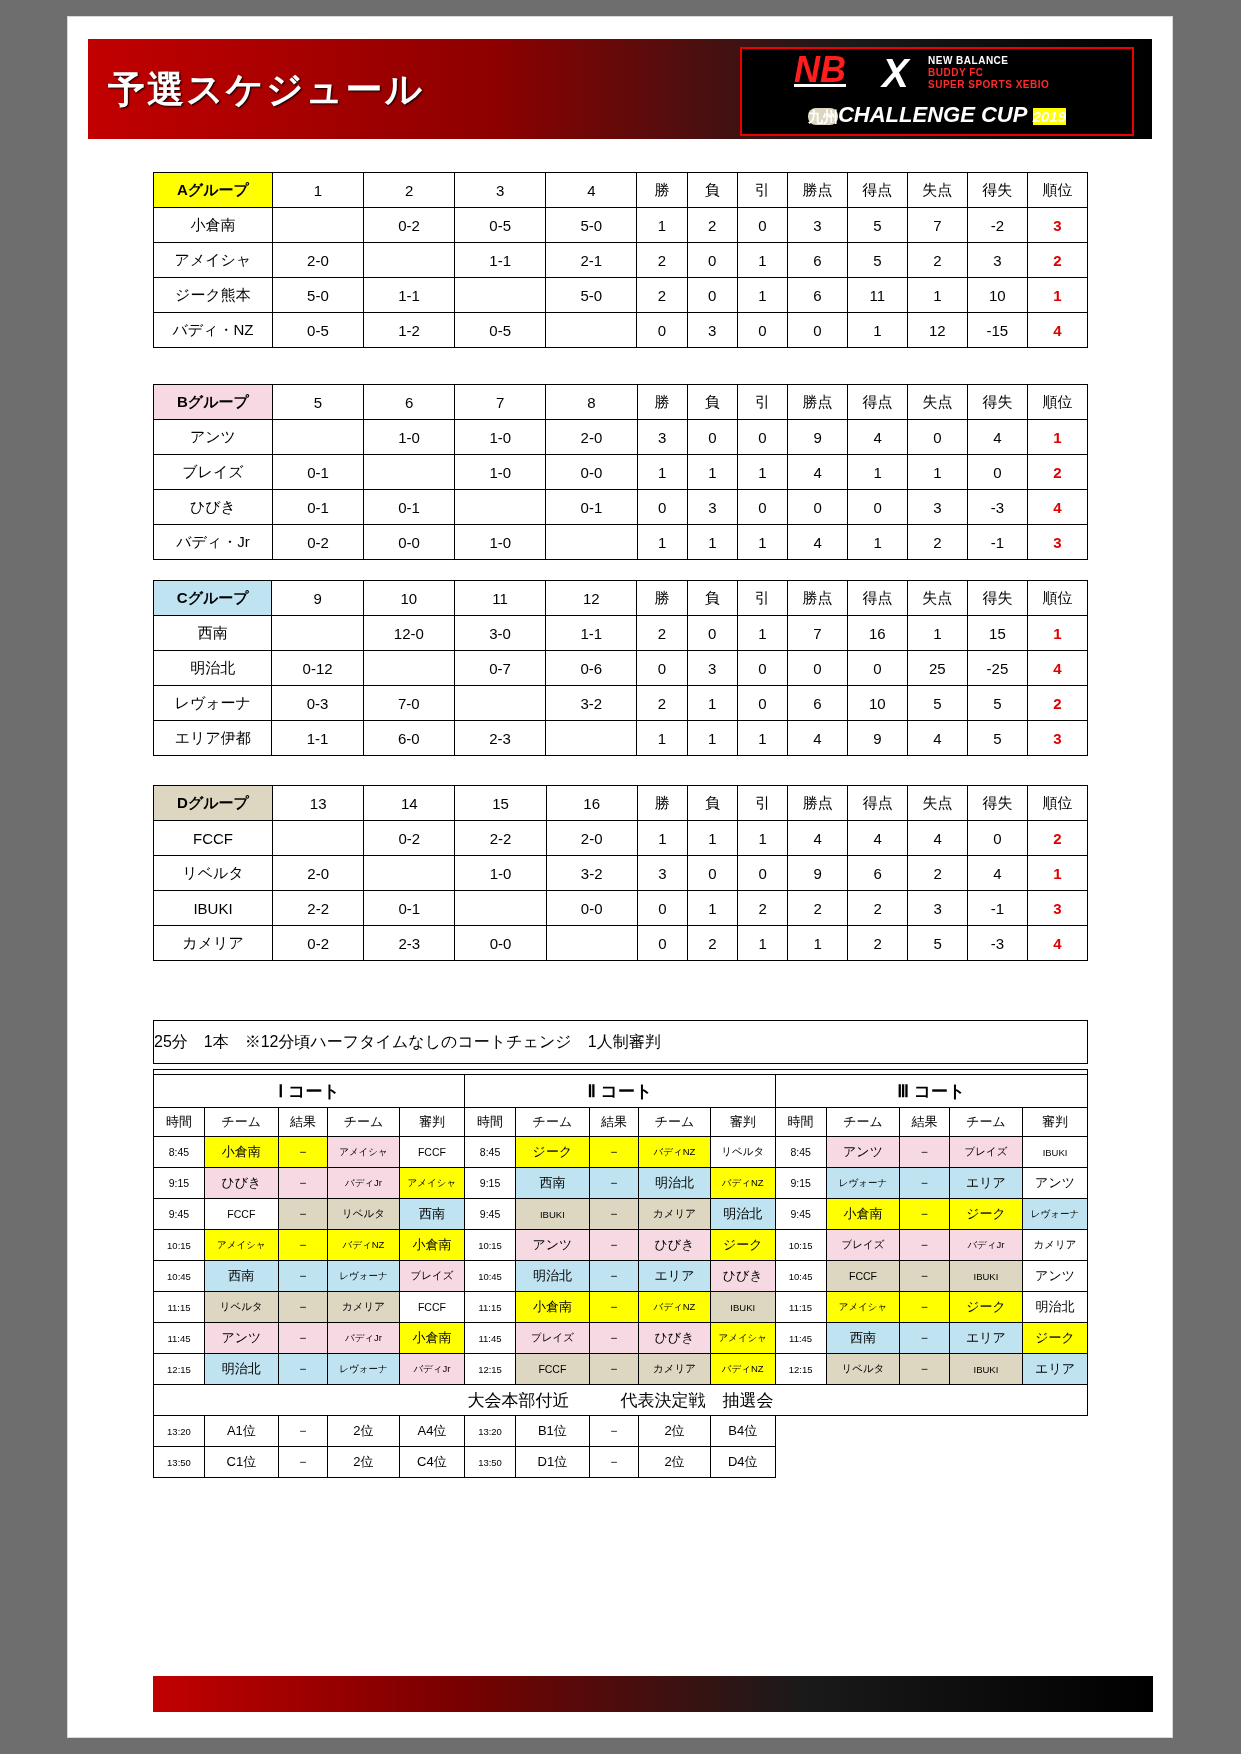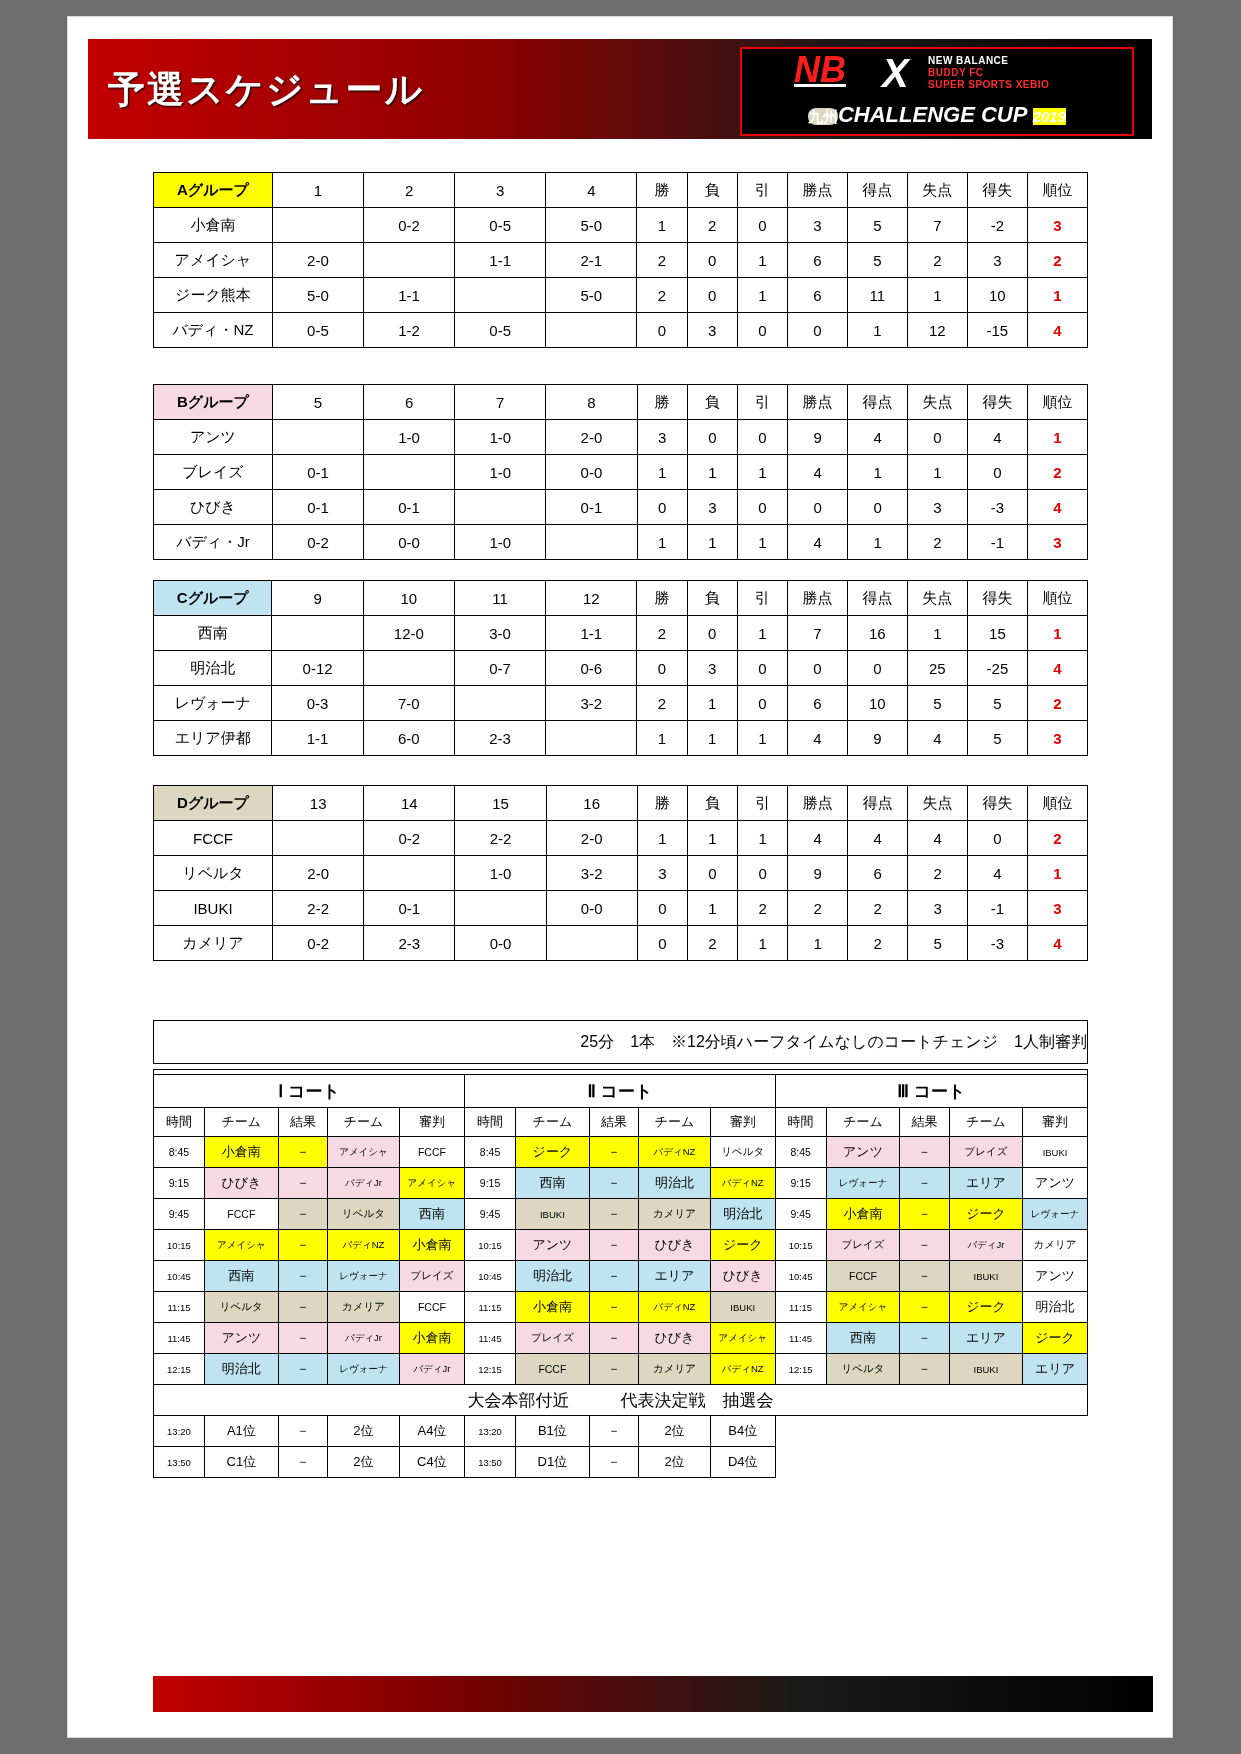--- a/index.html
+++ b/index.html
@@ -72,21 +72,21 @@
         #000 calc(50% - 0.6px),#000 calc(50% + 0.6px),
         transparent calc(50% + 0.6px),transparent 100%);
   }
   .bg-a{background:#ffff00 !important;}
   .bg-b{background:#f7d9e3 !important;}
   .bg-c{background:#bfe3f0 !important;}
   .bg-d{background:#ddd6c0 !important;}
   
   .note{
     position:absolute;left:85px;width:933px;border:1px solid #000;
-    text-align:right;font-size:16px;height:42px;line-height:42px;background:#fff;
+    text-align:left;font-size:16px;height:42px;line-height:42px;background:#fff;
   }
   
   .sched{
     position:absolute;left:85px;top:1057px;width:935px;font-size:13px;
   }
   .sched td,.sched th{
     border:1px solid #000;text-align:center;height:28px;font-weight:normal;background:#fff;color:#000;
   }
   .sched .courthdr{font-size:17px;font-weight:bold;height:30px;}
   .sched .colhdr{font-size:13px;height:26px;}

